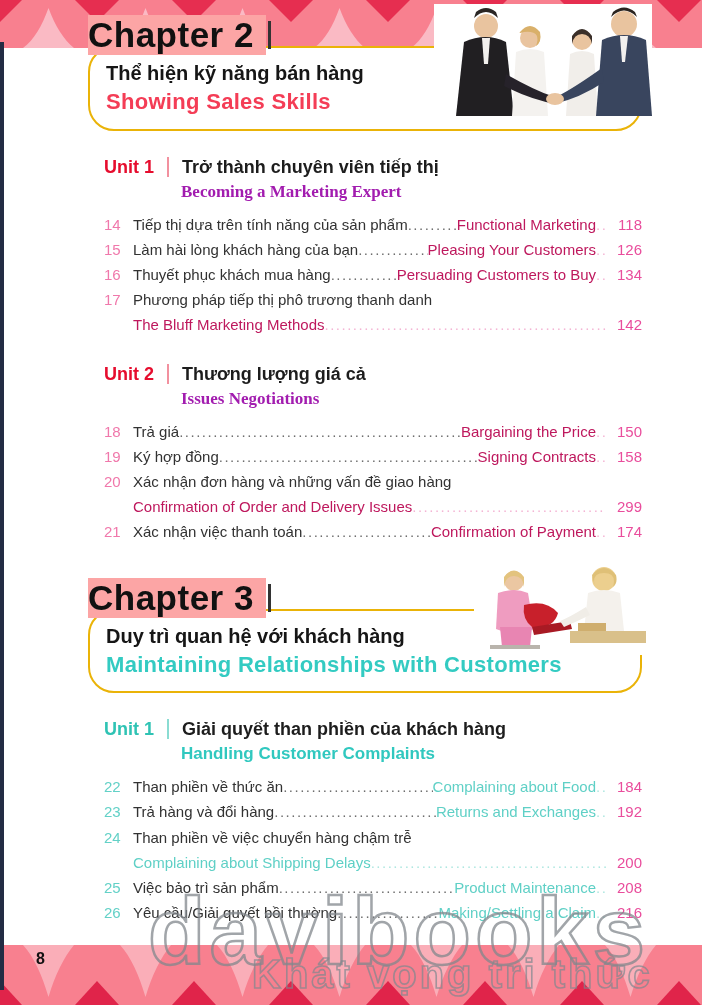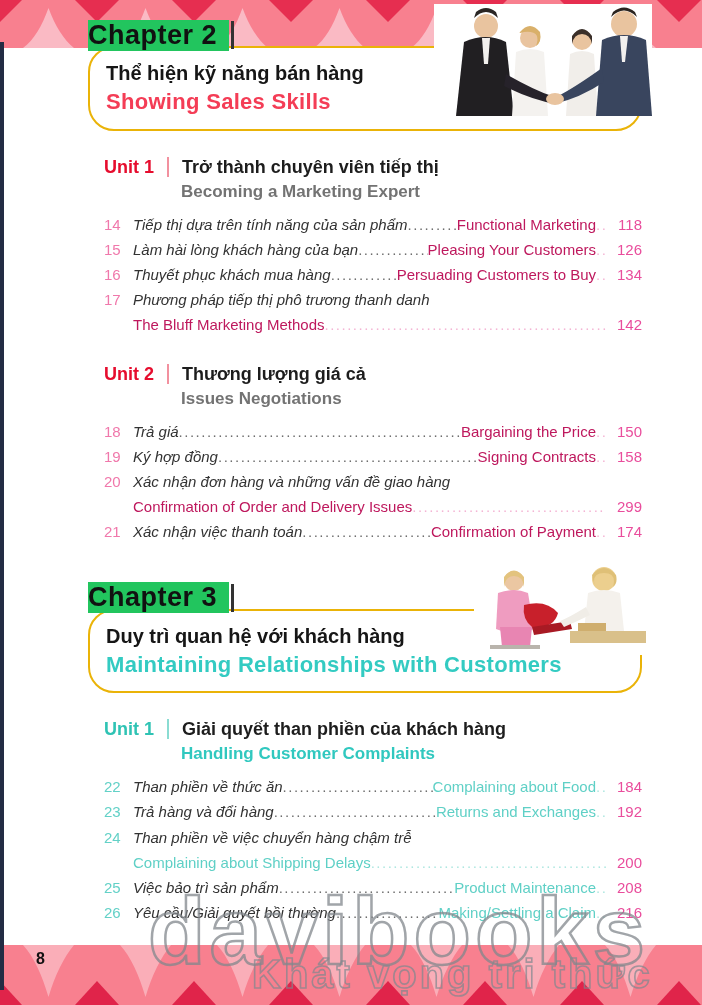--- a/index.html
+++ b/index.html
@@ -11,21 +11,21 @@
   .band-top{top:0;height:48px;}
   .band-bottom{top:945px;height:60px;}
   .spine-line{position:absolute;left:0;top:42px;width:4px;height:948px;background:#232c44;z-index:3;}
 
   
   .content{position:relative;z-index:2;padding:18px 60px 0 88px;}
 
   
   .chapter{position:relative;margin-top:0;}
   .chap-label-row{position:relative;z-index:4;display:flex;align-items:center;height:34px;}
-  .chap-label{display:inline-block;background:#22c55e;font-weight:bold;font-size:27px;color:#111;
+  .chap-label{display:inline-block;background:#fca5a5;font-weight:bold;font-size:35px;color:#111;
     letter-spacing:.5px;padding-right:12px;}
   .chap-bar{width:3px;height:28px;background:#333;margin-left:2px;}
   .chap-box{position:relative;border:2px solid #eab308;border-radius:26px;margin-top:-6px;
     padding:12px 20px 12px 16px;width:514px;background:#fff;}
   .chap-vi{font-size:20px;font-weight:bold;color:#161616;line-height:1.35;}
   .chap-en{font-size:22px;font-weight:bold;line-height:1.35;letter-spacing:.3px;}
   .c2 .chap-en{color:#f43d56;}
   .c3 .chap-en{color:#33cbc2;}
   .chap-photo{position:absolute;background:#fff;z-index:5;}
   .photo1{top:-44px;right:-12px;width:218px;height:112px;}
@@ -35,31 +35,31 @@
   .unit{margin:26px 0 10px 16px;}
   .unit-row{display:flex;align-items:flex-start;}
   .unit-label{font-size:18px;font-weight:bold;white-space:nowrap;}
   .c2 .unit-label{color:#e60d2e;}
   .c3 .unit-label{color:#2fc3b4;}
   .unit-div{width:2px;height:20px;margin:0 13px;}
   .c2 .unit-div{background:#f2919f;}
   .c3 .unit-div{background:#8adcd2;}
   .unit-vi{font-size:18px;font-weight:bold;color:#1d1d1d;}
   .unit-en{margin-left:77px;margin-top:4px;font-size:17px;font-weight:bold;}
-  .c2 .unit-en{color:#737373;}
+  .c2 .unit-en{color:#a21caf;font-family:Liberation Serif, serif;}
   .c3 .unit-en{color:#30c8bf;}
 
   
   .toc{margin:10px 0 0 16px;}
   .toc-row{display:flex;align-items:center;font-size:15px;line-height:1.68;color:#333;}
   .toc-num{flex:none;width:29px;}
   .c2 .toc-num{color:#f078ab;}
   .c3 .toc-num{color:#63d1c7;}
   .zone1{display:flex;align-items:baseline;min-width:252px;max-width:100%;}
-  .viet{white-space:nowrap;color:#323232;font-style:italic;}
+  .viet{white-space:nowrap;color:#323232;}
   .dots{flex:1 1 0;overflow:hidden;white-space:nowrap;letter-spacing:1.5px;min-width:10px;}
   .dots::after{content:"..........................................................................................";}
   .dots-dark{color:#6e6e6e;}
   .c2 .dots-light{color:#f4b5d4;}
   .c3 .dots-light{color:#aee7e0;}
   .eng{white-space:nowrap;}
   .c2 .eng{color:#be185d;}
   .c3 .eng{color:#5fd0c6;}
   .pagenum{flex:none;width:36px;text-align:right;color:#e94d9c;}
   .cont-indent{flex:none;width:29px;}

